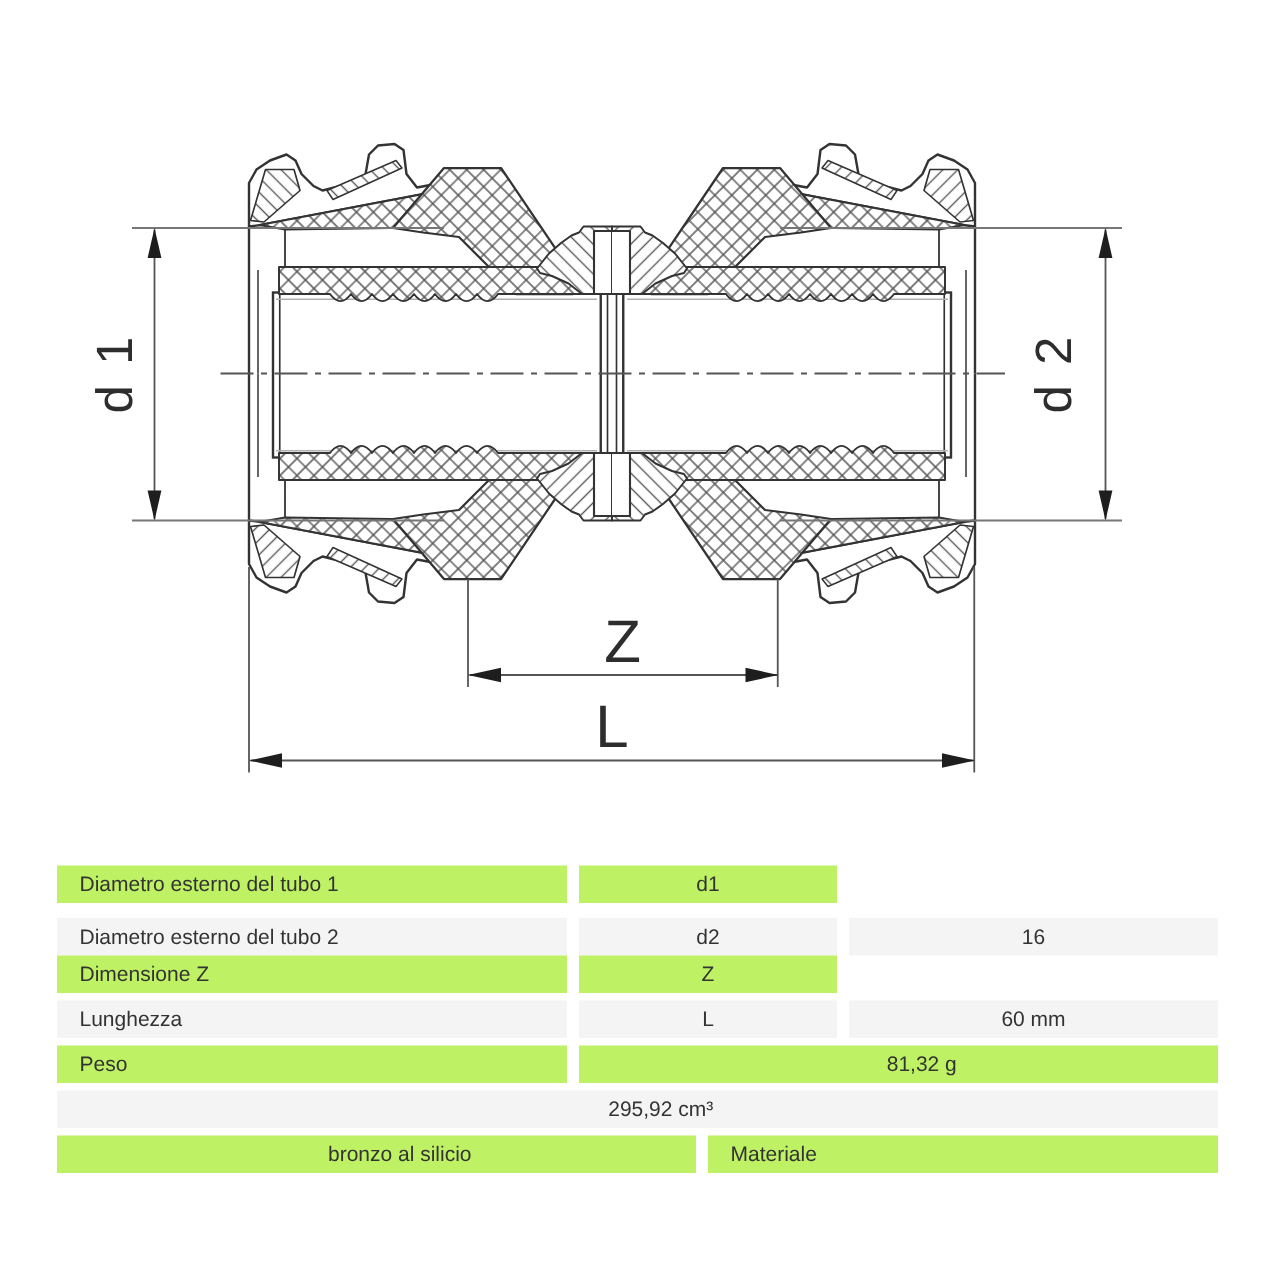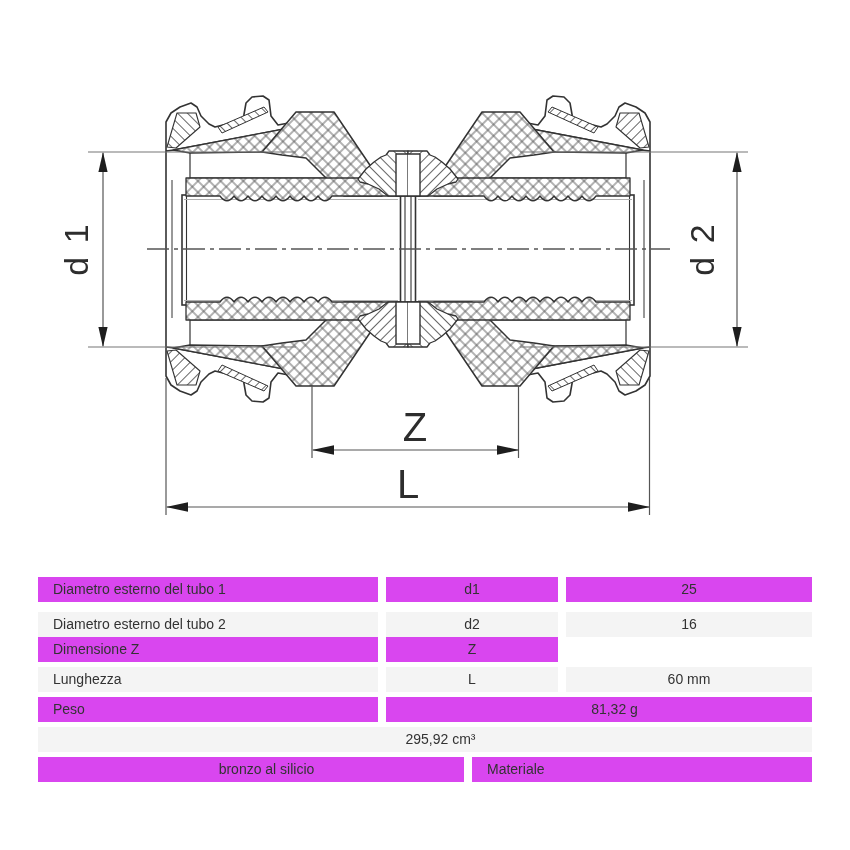--- a/index.html
+++ b/index.html
@@ -6,21 +6,21 @@
     font-family:"Liberation Sans",sans-serif;color:#333;}
   #page{position:relative;width:850px;height:850px;overflow:hidden;background:#fff;}
   #drawing-svg{position:absolute;left:0;top:0;}
   
   .t-row{position:absolute;left:38px;width:774px;height:25px;display:flex;gap:8px;}
   .cell{height:25px;line-height:25px;font-size:14px;color:#333;overflow:hidden;white-space:nowrap;}
   .c-label{width:325px;padding-left:15px;text-align:left;}
   .c-sym{width:172px;text-align:center;}
   .c-val{flex:1;text-align:center;}
   .c-span{flex:1;text-align:center;padding-left:31px;}
-  .dark .cell{background:#d946ef;}
+  .dark .cell{background:#bef264;}
   .light .cell{background:#f4f4f4;}
 </style>
 </head>
 <body>
 
 <div id="page">
 
   <svg id="drawing-svg" width="850" height="560" viewBox="0 0 850 560">
     <defs>
       <pattern id="xh" width="8" height="8" patternUnits="userSpaceOnUse" patternTransform="rotate(45)">
@@ -111,21 +111,20 @@
       <path d="M650,507 L628,502.2 L628,511.8 Z" fill="#1e1e1e" stroke="none"></path>
       <text x="408" y="498" text-anchor="middle" font-size="40" fill="#2d2d2d" stroke="none">L</text>
     </g>
   </svg>
 
   <div>
 
     <div class="t-row dark" style="top:577px">
       <div class="cell c-label">Diametro esterno del tubo 1</div>
       <div class="cell c-sym">d1</div>
-      <div class="cell c-val">25</div>
     </div>
 
     <div class="t-row light" style="top:612px">
       <div class="cell c-label">Diametro esterno del tubo 2</div>
       <div class="cell c-sym">d2</div>
       <div class="cell c-val">16</div>
     </div>
 
     <div class="t-row dark" style="top:637px">
       <div class="cell c-label">Dimensione Z</div>

